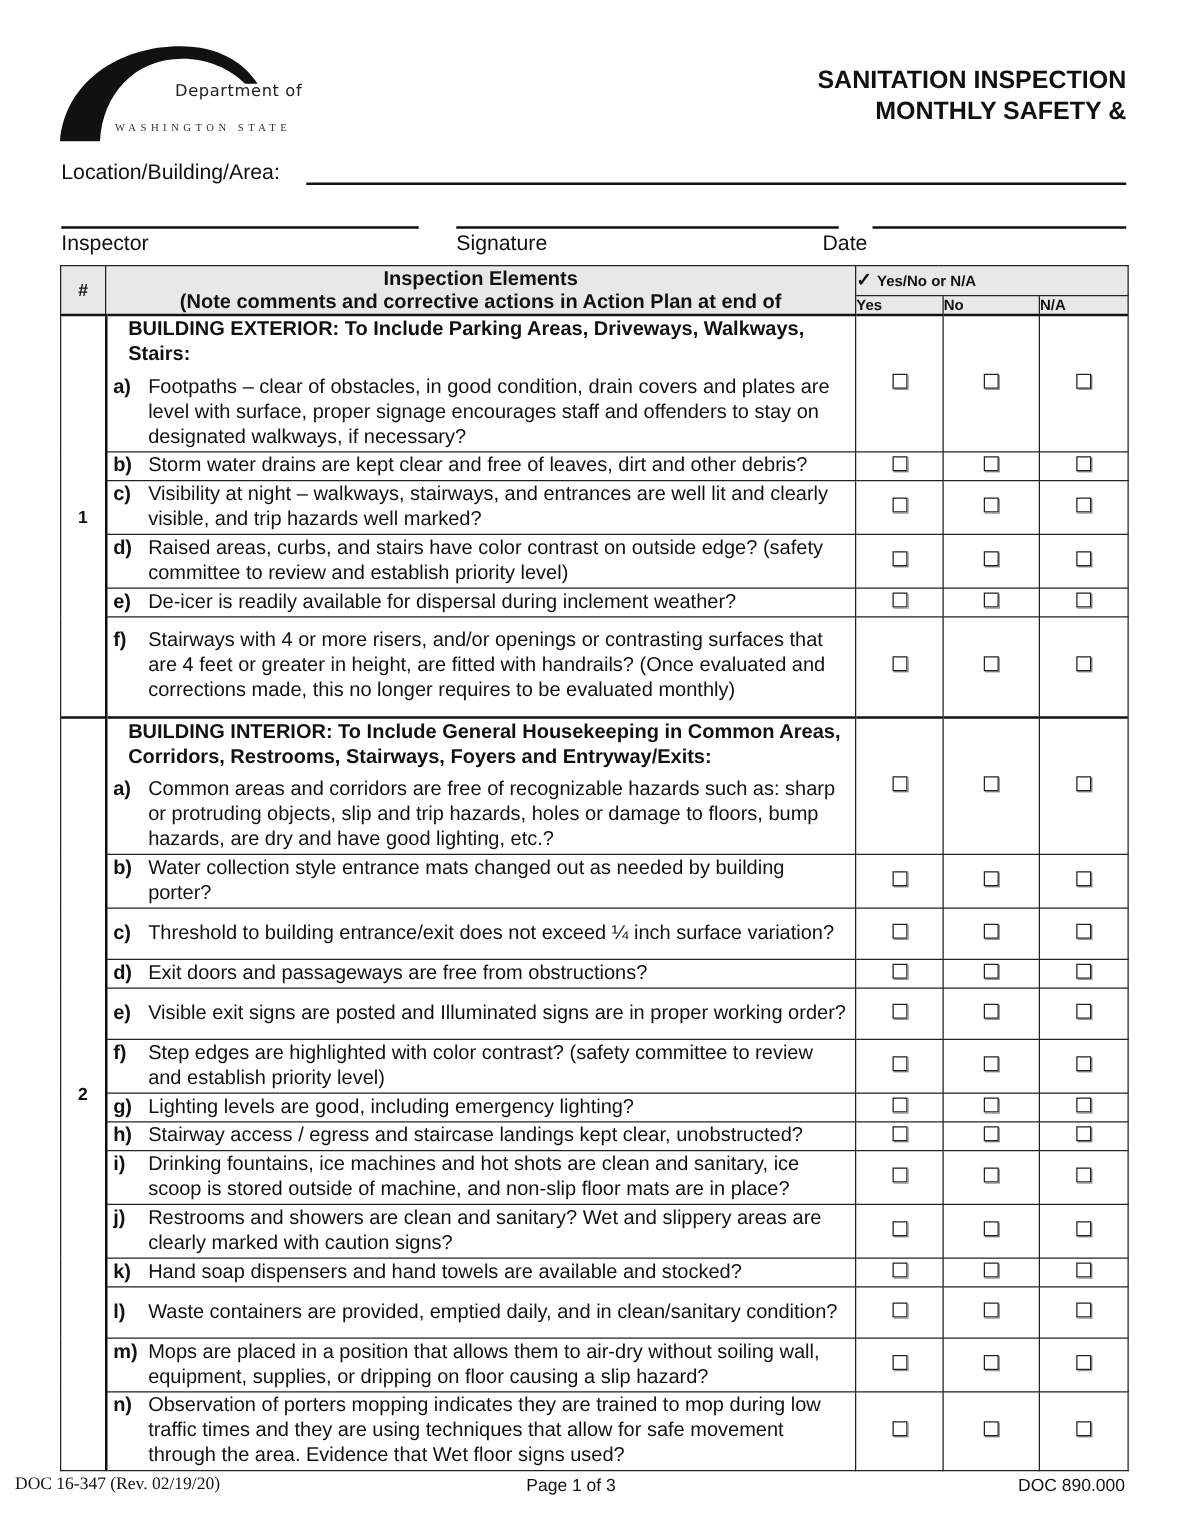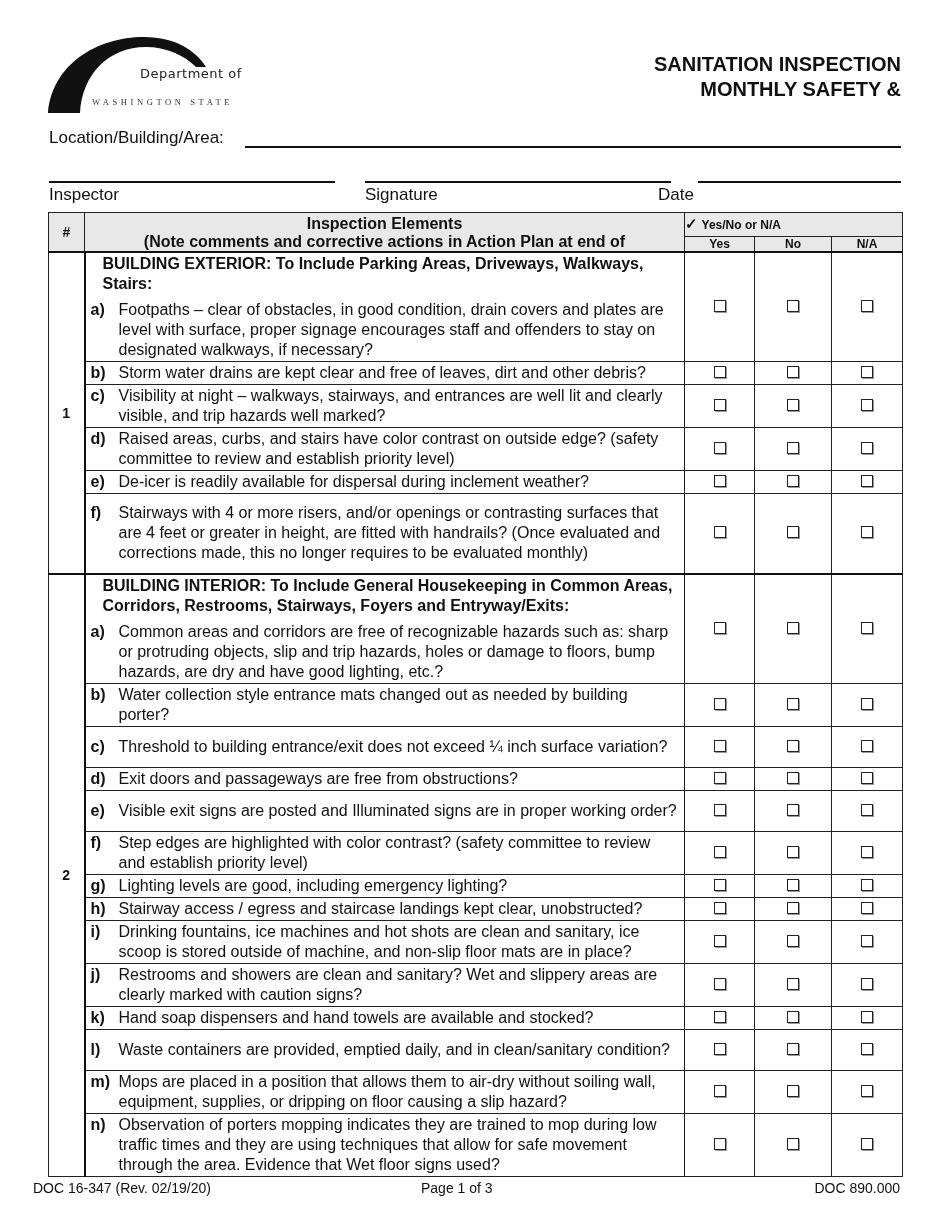--- a/index.html
+++ b/index.html
@@ -13,21 +13,21 @@
   .loc { position: absolute; left: 49px; top: 128px; font-size: 17px; }
   .loc-line { position: absolute; left: 245px; top: 146px; width: 656px; border-bottom: 2px solid #111; }
   .sigline { position: absolute; top: 181px; border-bottom: 2px solid #111; }
   .siglabel { position: absolute; top: 185px; font-size: 17px; }
   table.grid { position: absolute; left: 48px; top: 212px; width: 854px; border-collapse: collapse; table-layout: fixed; }
   table.grid td, table.grid th { border: 1px solid #222; padding: 0; vertical-align: middle; }
   .hdr { background: #e8e8e8; font-weight: bold; }
   .hnum { font-size: 14px; text-align: center; border-bottom: 2px solid #111 !important; }
   .helem { font-size: 16px; text-align: center; line-height: 18px; padding-top: 2px !important; border-bottom: 2px solid #111 !important; }
   .hyn { font-size: 12px; text-align: left; height: 22px; }
-  .hsub { font-size: 12px; text-align: center; height: 14px; border-bottom: 2px solid #111 !important; }
+  .hsub { font-size: 12px; height: 14px; border-bottom: 2px solid #111 !important; }
   .secnum { text-align: center; font-weight: bold; font-size: 14px; border-right: 2px solid #111 !important; }
   .item { font-size: 16px; line-height: 20px; padding: 1px 4px 1px 5px !important; }
   .item .sec-title { font-weight: bold; margin-bottom: 6px; margin-left: 12px; }
   .it { display: flex; }
   .it .letter { font-weight: bold; width: 28px; flex: none; }
   .it .txt { flex: 1; }
   .cb { text-align: center; }
   .box { display: inline-block; width: 10px; height: 10px; border: 1.2px solid #222; box-shadow: 1px 1px 0 #999; }
   .thick-top td { border-top: 2px solid #111 !important; }
   .footer { position: absolute; top: 1180px; font-size: 14px; }
@@ -305,15 +305,15 @@
             <span class="txt">Observation of porters mopping indicates they are trained to mop during low traffic times and they are using techniques that allow for safe movement through the area.  Evidence that Wet floor signs used?</span>
           </div>
         </td>
     <td class="cb"><span class="box"></span></td>
     <td class="cb"><span class="box"></span></td>
     <td class="cb"><span class="box"></span></td>
   </tr>
 </tbody>
   </table>
 
-<span class="footer" style="left:33px;">DOC 16-347 (Rev. 02/19/20)</span>
+<span class="footer" style="left:12px;font-family:Liberation Serif, serif;">DOC 16-347 (Rev. 02/19/20)</span>
 <span class="footer" style="left:421px;">Page 1 of 3</span>
 <span class="footer" style="right:50px;">DOC 890.000</span>
 
 </body></html>

